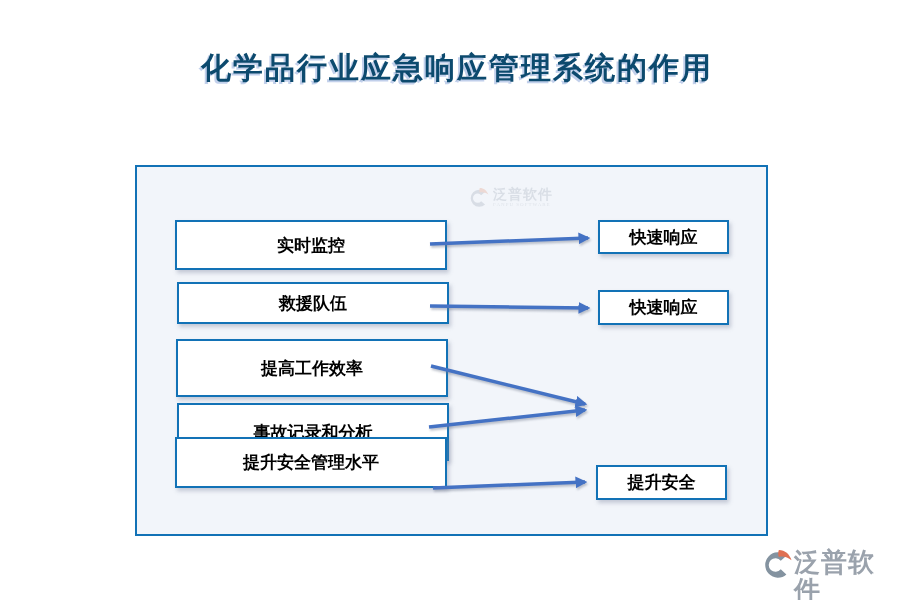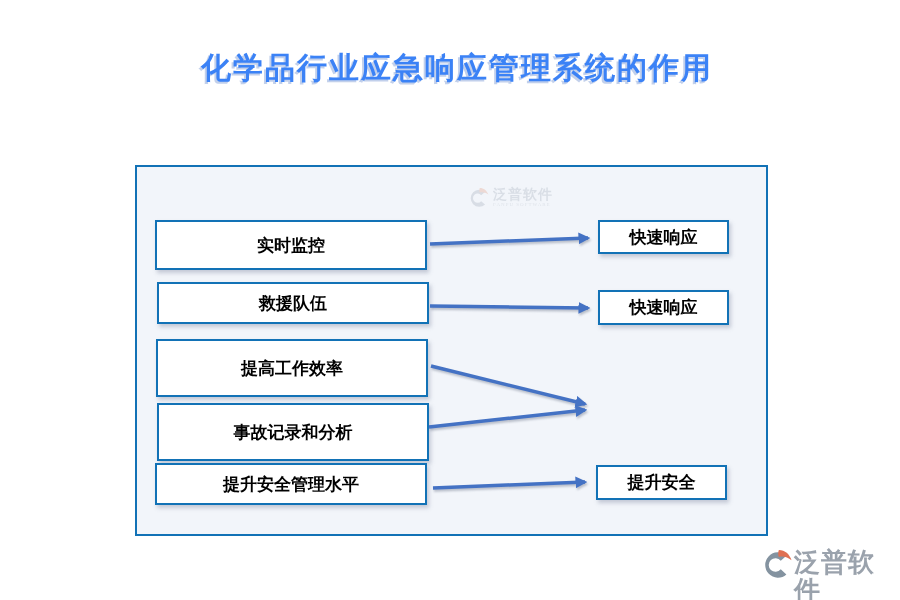--- a/index.html
+++ b/index.html
@@ -4,40 +4,40 @@
 <style>
   html,body{margin:0;padding:0;background:#ffffff;}
   .page{
     position:relative;width:900px;height:600px;overflow:hidden;
     background:#ffffff;
     font-family:"Liberation Serif","DejaVu Serif",serif;
   }
   .title{
     position:absolute;left:0;top:48px;width:900px;
     text-align:center;padding-left:14px;box-sizing:border-box;
-    font-size:30px;font-weight:bold;color:#3b82f6;letter-spacing:2px;
+    font-size:30px;font-weight:bold;color:#0c4a6e;letter-spacing:2px;
     text-shadow:-2px 2px 0 rgba(120,150,210,0.45);
   }
   .panel{
     position:absolute;left:135px;top:165px;width:633px;height:371px;
     background:#F2F5FA;border:2px solid #1272B6;box-sizing:border-box;
   }
   .node{
     position:absolute;background:#ffffff;border:2px solid #1272B6;
     box-sizing:border-box;display:flex;align-items:center;justify-content:center;
     font-size:17px;font-weight:bold;color:#000000;
     box-shadow:2px 3px 4px rgba(120,130,155,0.38);
   }
-  .lbox{width:272px;}
+  .lbox{width:272px;margin-left:20px;}
   .rbox{width:131px;}
   #l1{left:155px;top:220px;height:50px;}
   #l2{left:157px;top:282px;height:42px;}
   #l3{left:156px;top:339px;height:58px;}
   #l4{left:157px;top:403px;height:58px;font-family:Liberation Mono, monospace;}
-  #l5{left:155px;top:463px;height:42px;}
+  #l5{left:155px;top:437px;height:51px;}
   #r1{left:598px;top:220px;height:34px;}
   #r2{left:598px;top:290px;height:35px;}
   #r3{left:596px;top:391px;height:34px;}
   #r4{left:596px;top:465px;height:35px;}
   .arrows{position:absolute;left:0;top:0;width:900px;height:600px;pointer-events:none;}
   .arrows line{filter:drop-shadow(1px 2px 1px rgba(110,120,140,0.45));}
   
   .watermark{
     position:absolute;left:468px;top:187px;display:flex;align-items:flex-start;
     opacity:0.55;

